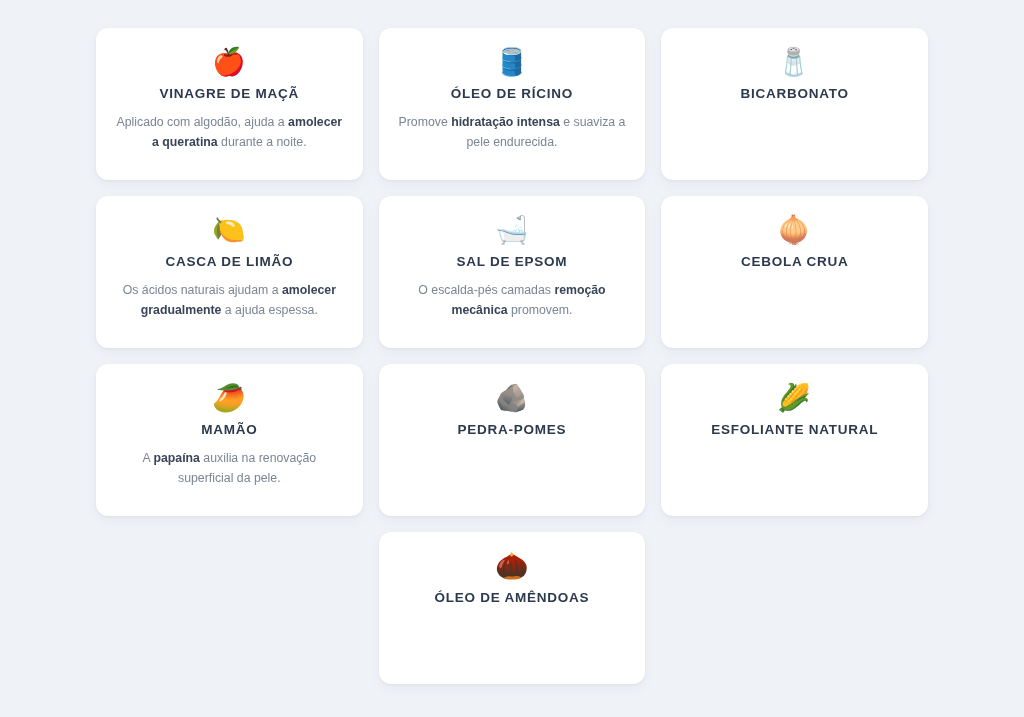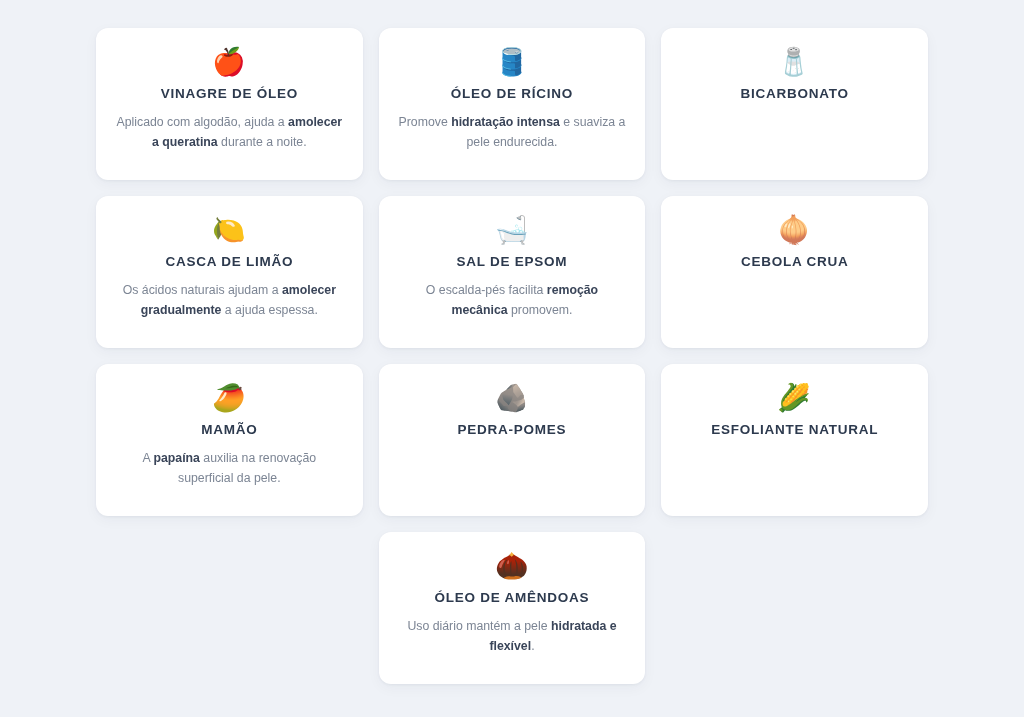--- a/index.html
+++ b/index.html
@@ -88,41 +88,41 @@
   }
   .card-solo-row .card { grid-column: 2; }
 </style>
 </head>
 <body>
 
 <div class="board">
   <div class="card-grid">
       <div class="card">
         <div class="card-emoji">🍎</div>
-        <div class="card-title">VINAGRE DE ÓLEO</div>
+        <div class="card-title">VINAGRE DE MAÇÃ</div>
         <div class="card-desc"><span>Aplicado com algodão, ajuda a </span><b>amolecer a queratina</b><span> durante a noite.</span></div>
       </div>
       <div class="card">
         <div class="card-emoji">🛢️</div>
         <div class="card-title">ÓLEO DE RÍCINO</div>
         <div class="card-desc"><span>Promove </span><b>hidratação intensa</b><span> e suaviza a pele endurecida.</span></div>
       </div>
       <div class="card">
         <div class="card-emoji">🧂</div>
         <div class="card-title">BICARBONATO</div>
       </div>
       <div class="card">
         <div class="card-emoji">🍋</div>
         <div class="card-title">CASCA DE LIMÃO</div>
         <div class="card-desc"><span>Os ácidos naturais ajudam a </span><b>amolecer gradualmente</b><span> a ajuda espessa.</span></div>
       </div>
       <div class="card">
         <div class="card-emoji">🛁</div>
         <div class="card-title">SAL DE EPSOM</div>
-        <div class="card-desc"><span>O escalda-pés facilita </span><b>remoção mecânica</b><span> promovem.</span></div>
+        <div class="card-desc"><span>O escalda-pés camadas </span><b>remoção mecânica</b><span> promovem.</span></div>
       </div>
       <div class="card">
         <div class="card-emoji">🧅</div>
         <div class="card-title">CEBOLA CRUA</div>
       </div>
       <div class="card">
         <div class="card-emoji">🥭</div>
         <div class="card-title">MAMÃO</div>
         <div class="card-desc"><span>A </span><b>papaína</b><span> auxilia na renovação superficial da pele.</span></div>
       </div>
@@ -132,16 +132,15 @@
       </div>
       <div class="card">
         <div class="card-emoji">🌽</div>
         <div class="card-title">ESFOLIANTE NATURAL</div>
       </div>
     </div>
   <div class="card-solo-row">
       <div class="card">
         <div class="card-emoji">🌰</div>
         <div class="card-title">ÓLEO DE AMÊNDOAS</div>
-        <div class="card-desc"><span>Uso diário mantém a pele </span><b>hidratada e flexível</b><span>.</span></div>
       </div>
     </div>
 </div>
 
 </body></html>

